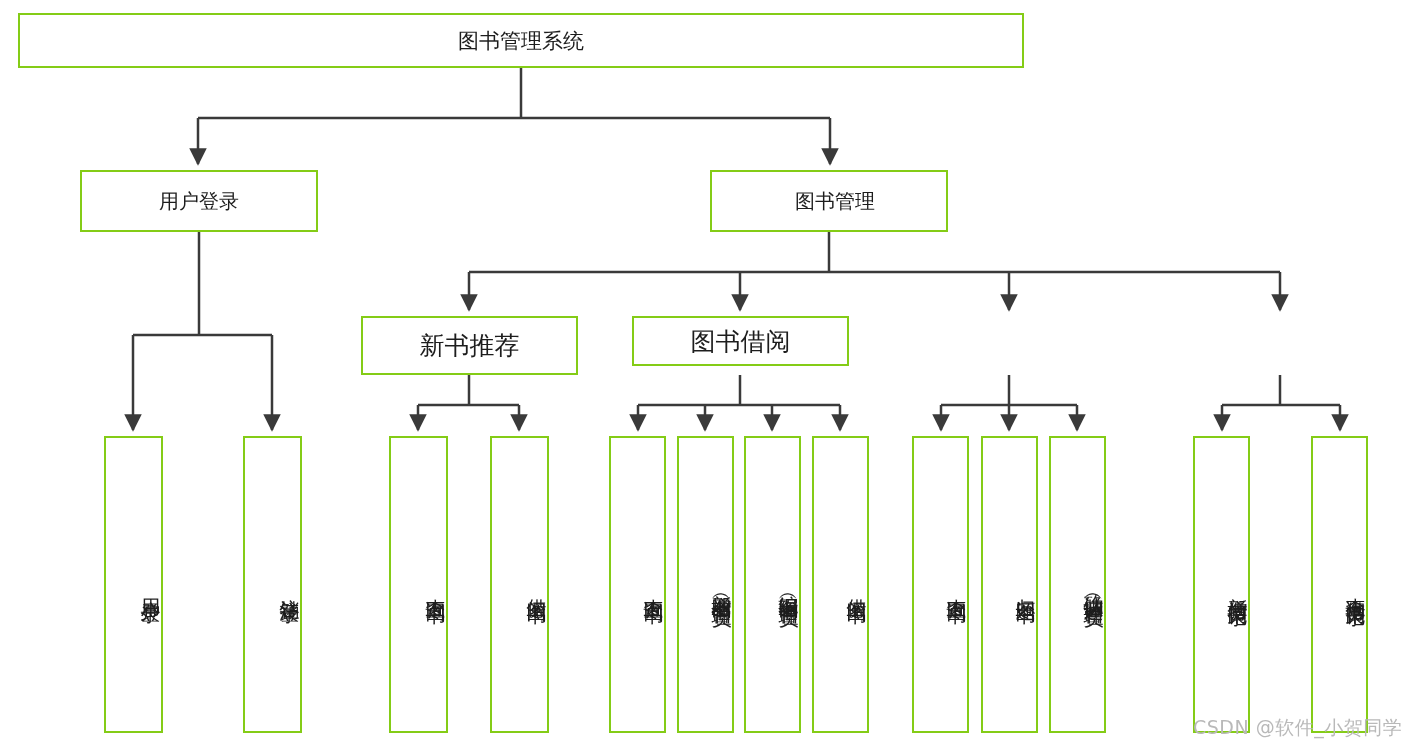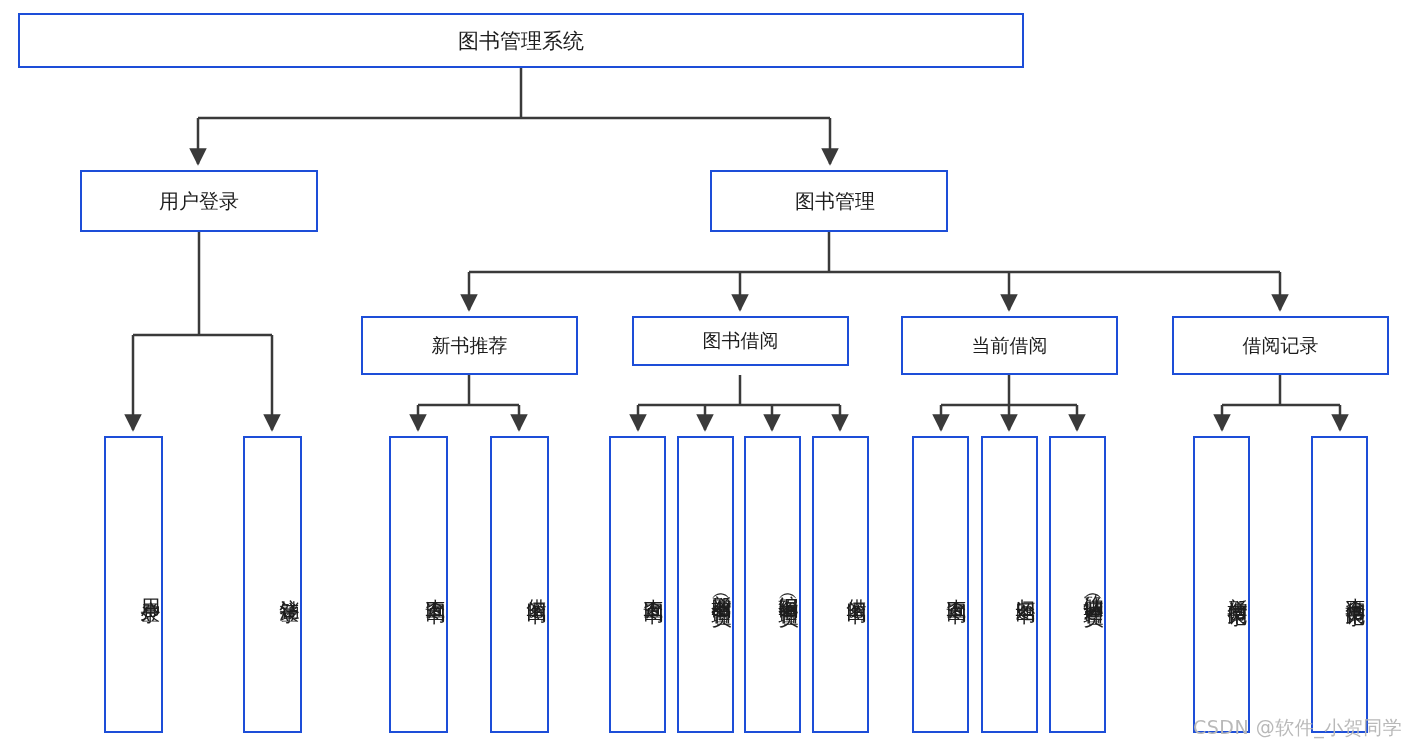--- a/index.html
+++ b/index.html
@@ -23,34 +23,34 @@
     left: 0;
     top: 0;
     width: 1405px;
     height: 747px;
     pointer-events: none;
   }
   .node {
     position: absolute;
     box-sizing: border-box;
     background: #ffffff;
-    border: 2px solid #1d4ed8;
+    border: 2px solid #84cc16;
     display: flex;
     align-items: center;
     justify-content: center;
     color: #1d1d1d;
   }
   .node.root {
     font-size: 21px;
   }
   .node.lvl2 {
     font-size: 20px;
   }
   .node.lvl3 {
-    font-size: 19px;
+    font-size: 25px;
   }
   .node.leaf {
     font-size: 20px;
     writing-mode: vertical-rl;
     text-orientation: upright;
     letter-spacing: 2px;
     line-height: 1.05;
     align-items: flex-start;
     justify-content: center;
     padding-top: 4px;
@@ -139,26 +139,20 @@
   <div class="node lvl2" style="left:710px; top:170px; width:238px; height:62px;padding-left:12px;">
     <span>图书管理</span>
   </div>
 
   <div class="node lvl3" style="left:361px; top:316px; width:217px; height:59px;">
     <span>新书推荐</span>
   </div>
   <div class="node lvl3" style="left:632px; top:316px; width:217px; height:50px;">
     <span>图书借阅</span>
   </div>
-  <div class="node lvl3" style="left:901px; top:316px; width:217px; height:59px;">
-    <span>当前借阅</span>
-  </div>
-  <div class="node lvl3" style="left:1172px; top:316px; width:217px; height:59px;">
-    <span>借阅记录</span>
-  </div>
 
   <div class="node leaf" style="left:104px; top:436px; width:59px; height:297px;">
     <span class="txt">用户登录</span>
   </div>
   <div class="node leaf" style="left:243px; top:436px; width:59px; height:297px;">
     <span class="txt">注销登录</span>
   </div>
 
   <div class="node leaf" style="left:389px; top:436px; width:59px; height:297px;">
     <span class="txt">查询图书</span>

